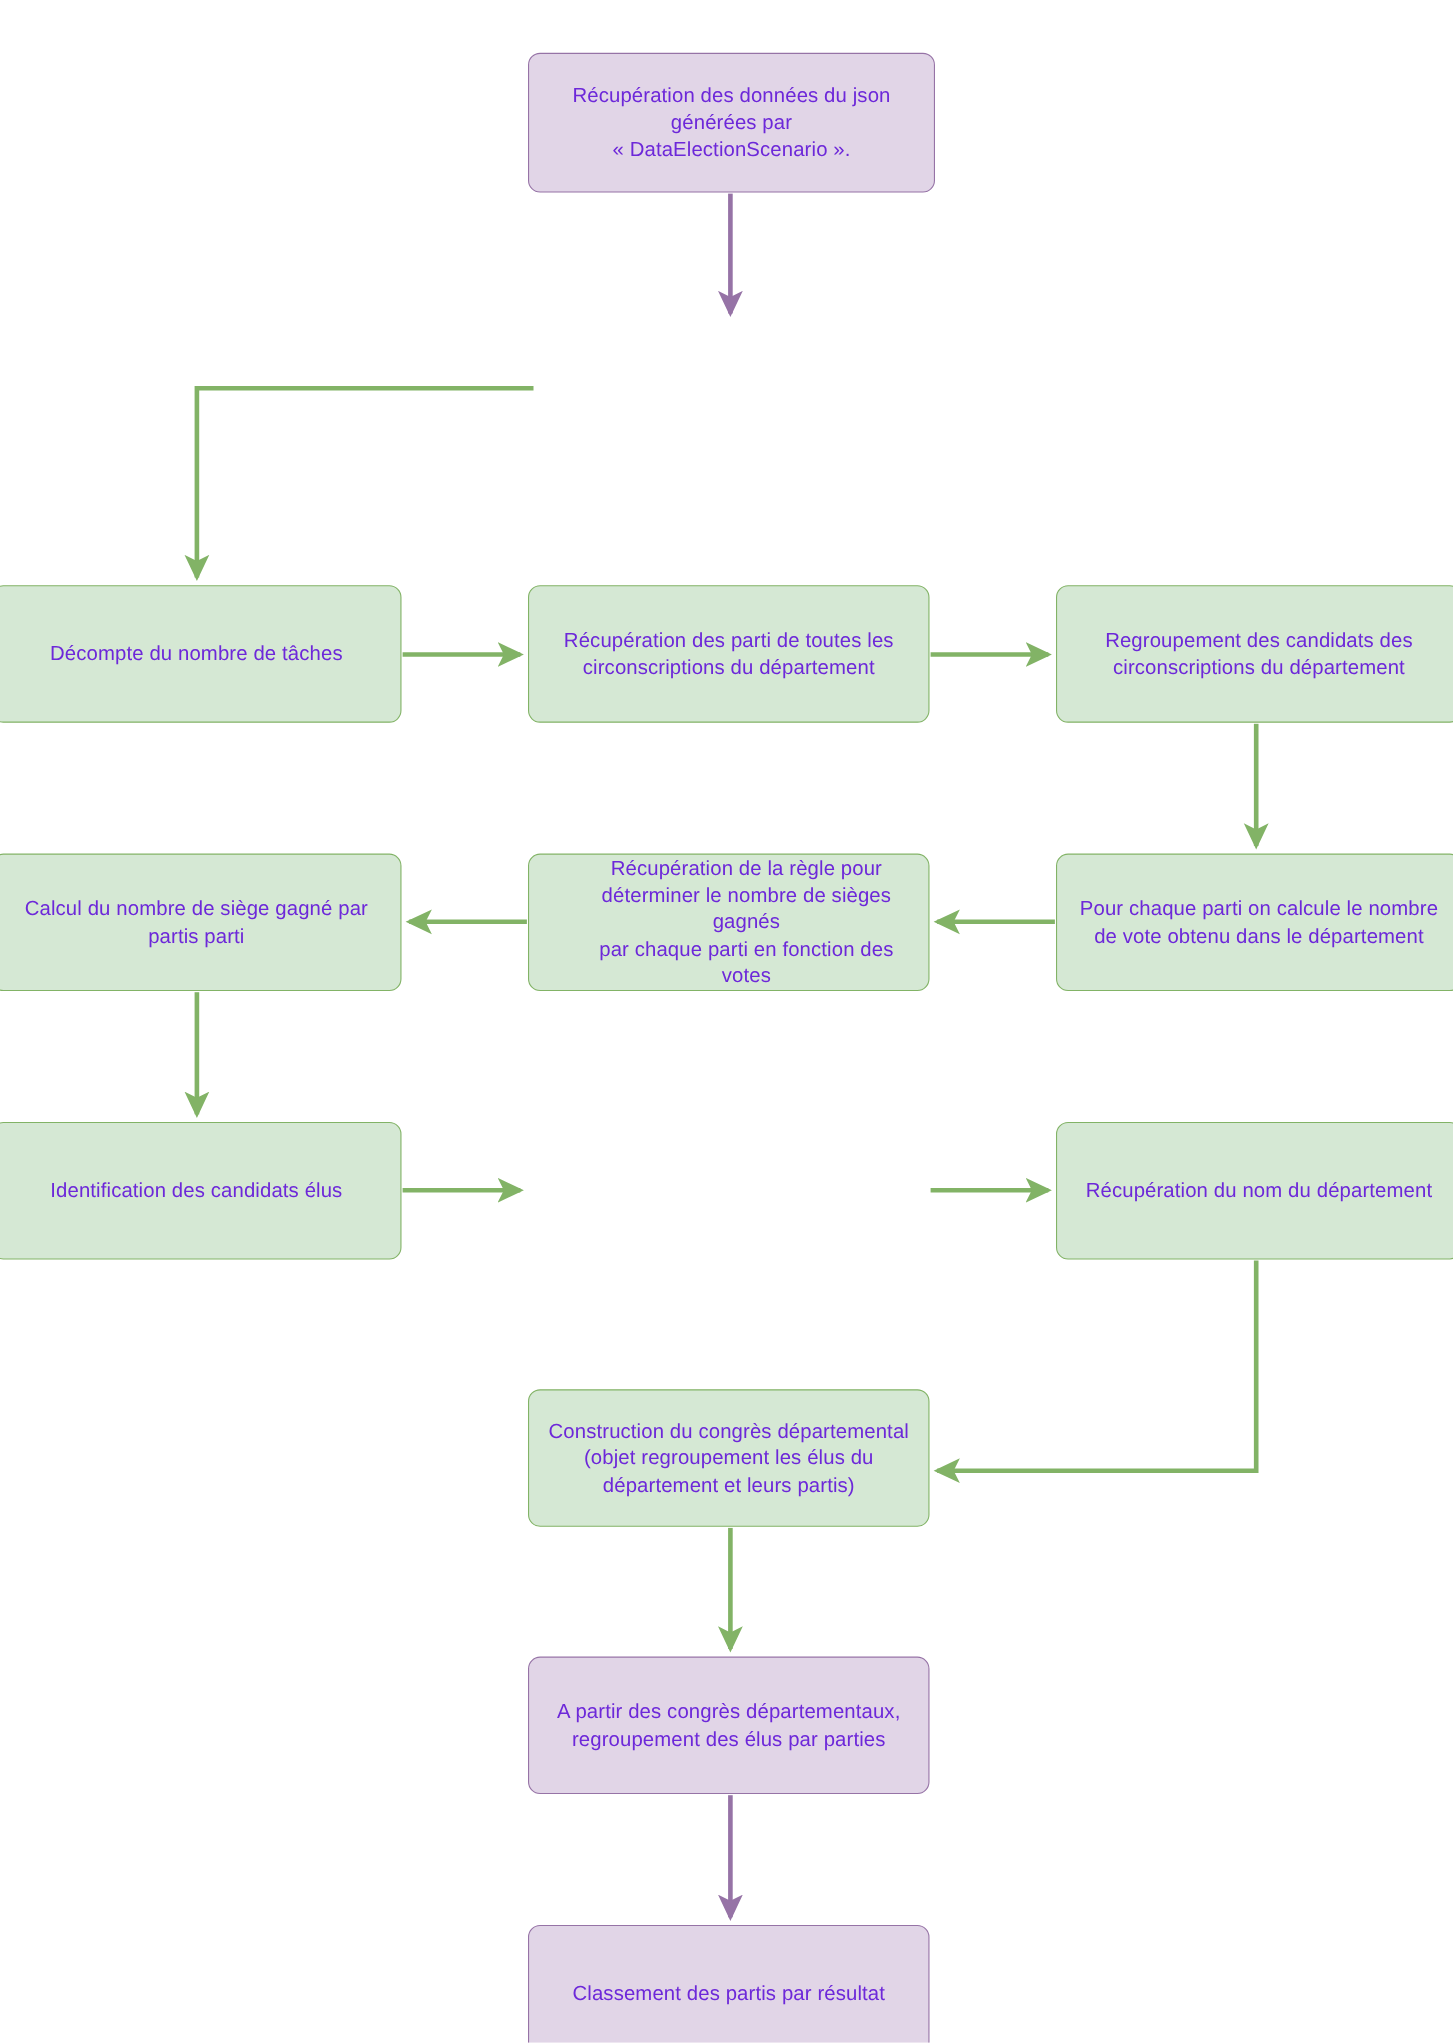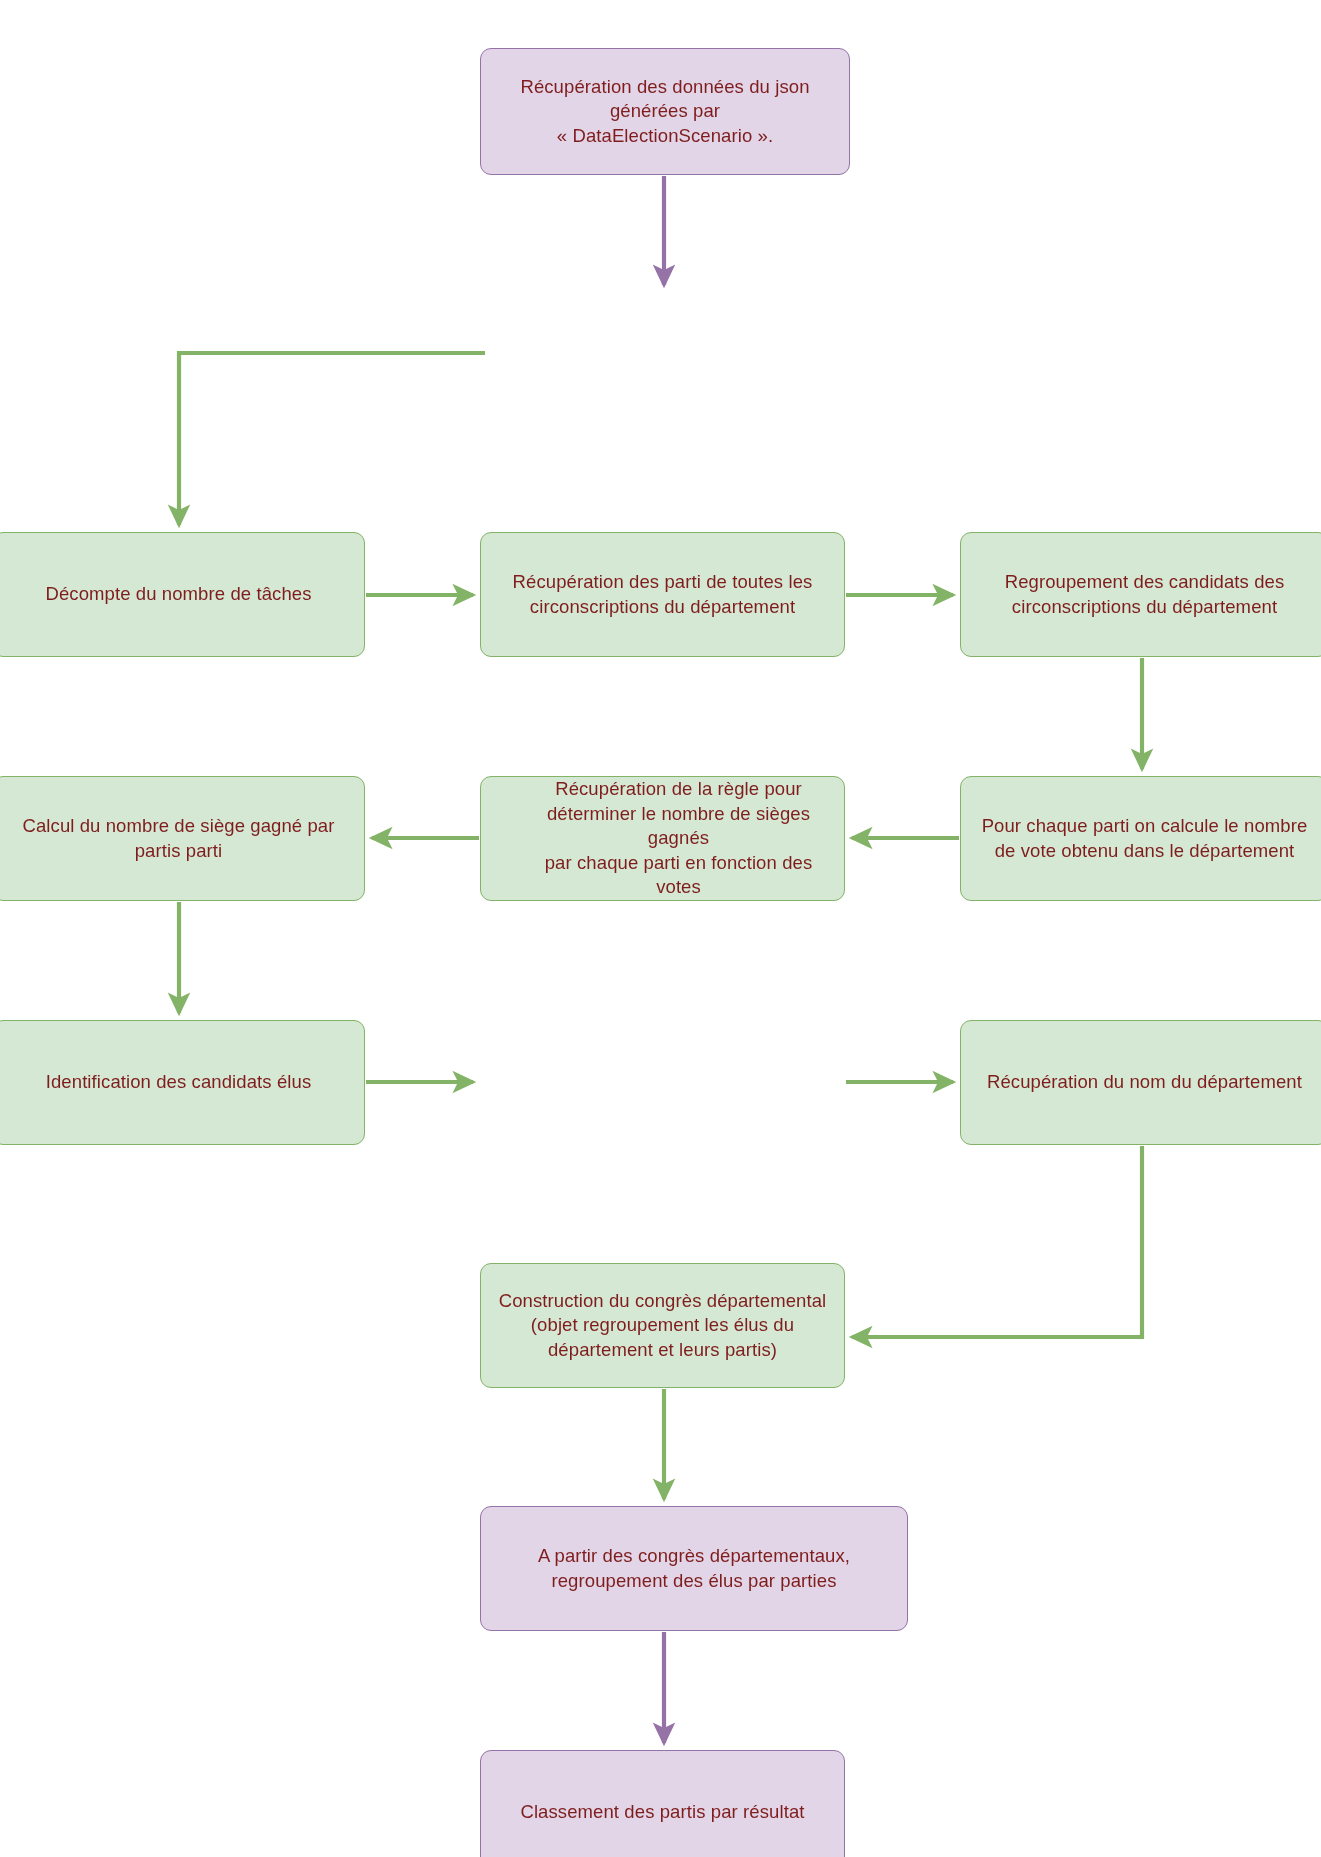--- a/index.html
+++ b/index.html
@@ -31,21 +31,21 @@
     display: flex;
     align-items: center;
     justify-content: center;
     text-align: center;
     border-radius: 11px;
     border-style: solid;
     border-width: 1.5px;
     padding: 6px 12px;
     font-size: 18.5px;
     line-height: 1.33;
-    color: #7f1d1d;
+    color: #6d28d9;
     white-space: pre-line;
     letter-spacing: 0.1px;
   }
   .node.green {
     background: #d5e8d4;
     border-color: #82b366;
   }
   .node.purple {
     background: #e1d5e7;
     border-color: #9673a6;
@@ -146,21 +146,21 @@
   <div class="node green" style="left:960px; top:1020px; width:369px; height:125px;">
     <span class="node-label">Récupération du nom du département</span>
   </div>
 
   <div class="node green" style="left:480px; top:1263px; width:365px; height:125px;text-align:center;">
     <span class="node-label">Construction du congrès départemental
 (objet regroupement les élus du
 département et leurs partis)</span>
   </div>
 
-  <div class="node purple" style="left:480px; top:1506px; width:428px; height:125px;">
+  <div class="node purple" style="left:480px; top:1506px; width:365px; height:125px;">
     <span class="node-label">A partir des congrès départementaux,
 regroupement des élus par parties</span>
   </div>
 
   <div class="node purple" style="left:480px; top:1750px; width:365px; height:125px;">
     <span class="node-label">Classement des partis par résultat</span>
   </div>
 
 </div>
 

